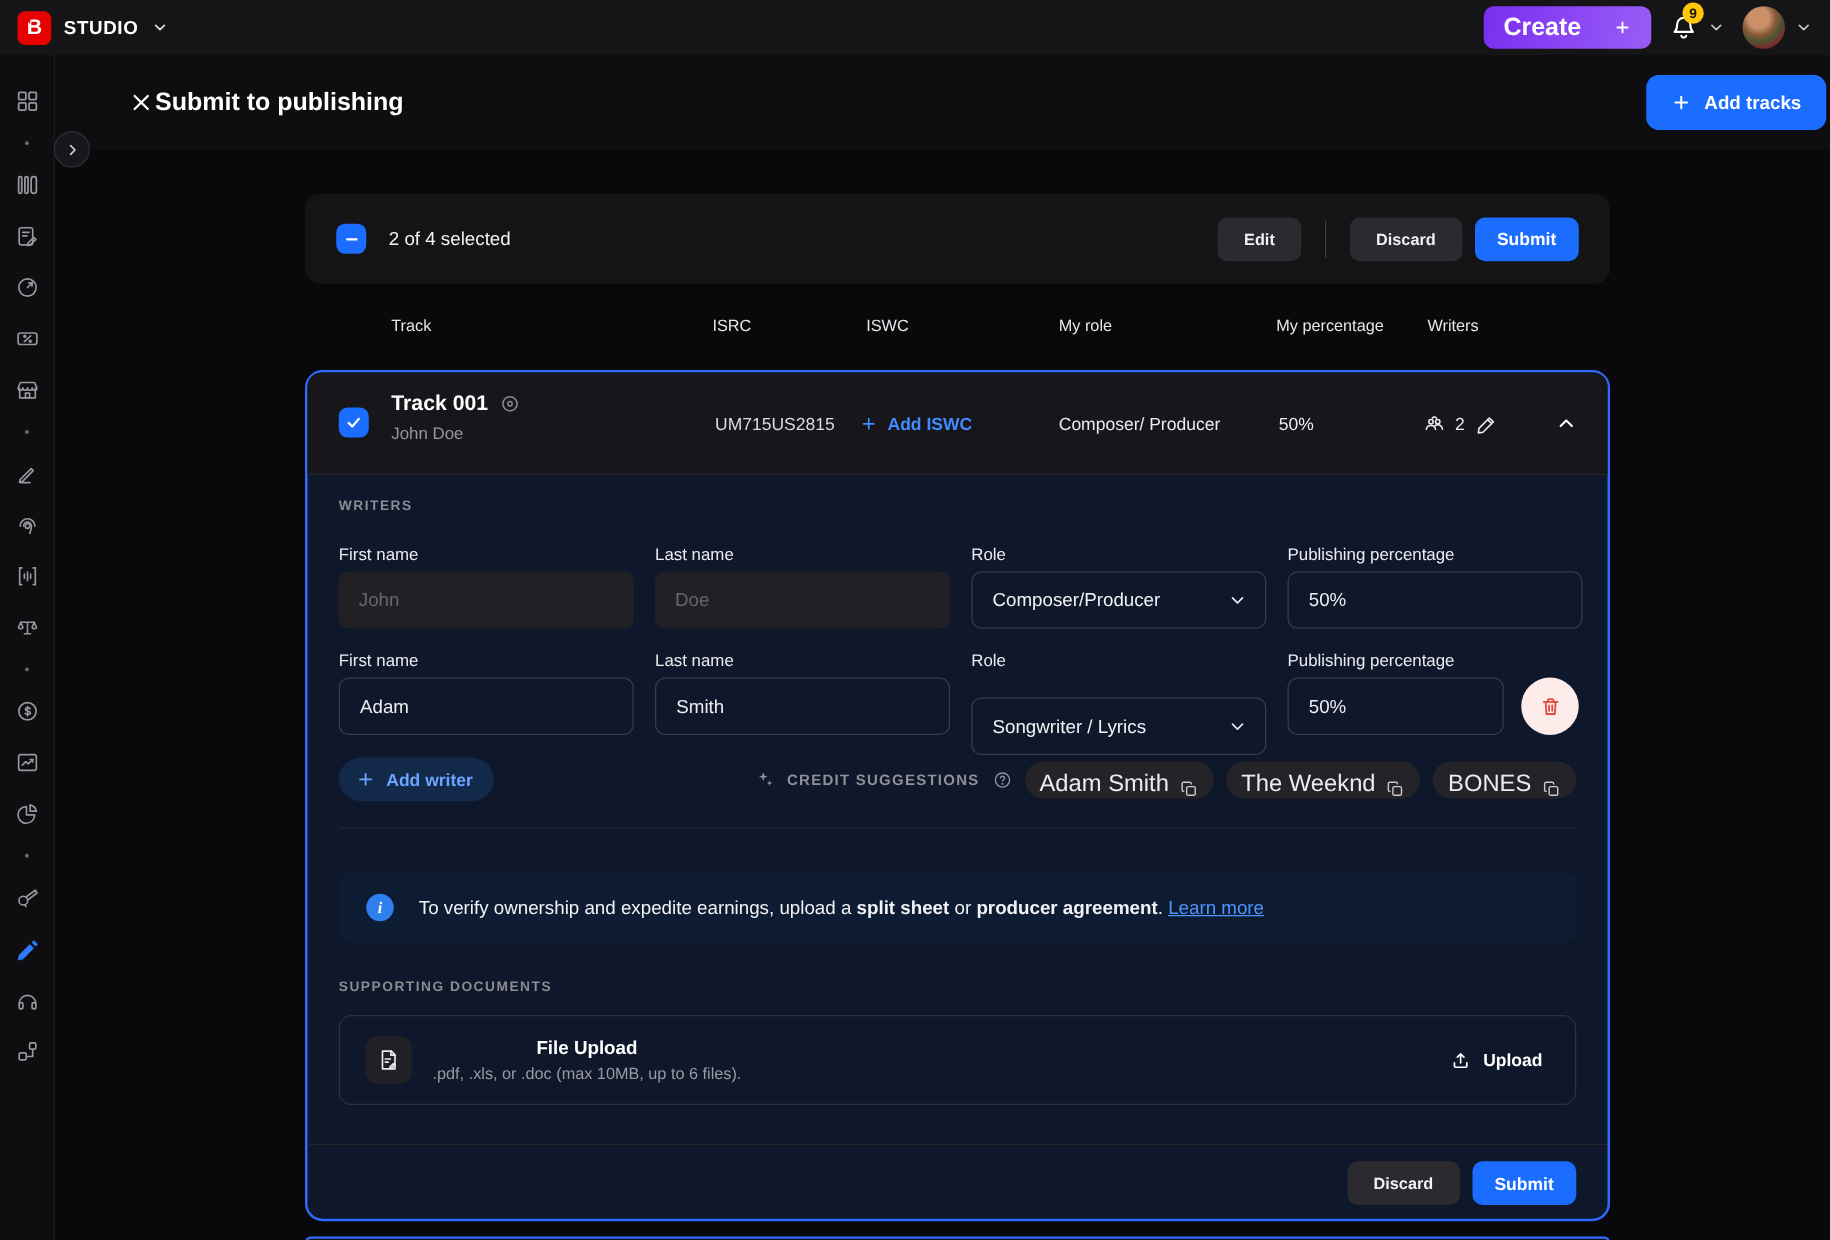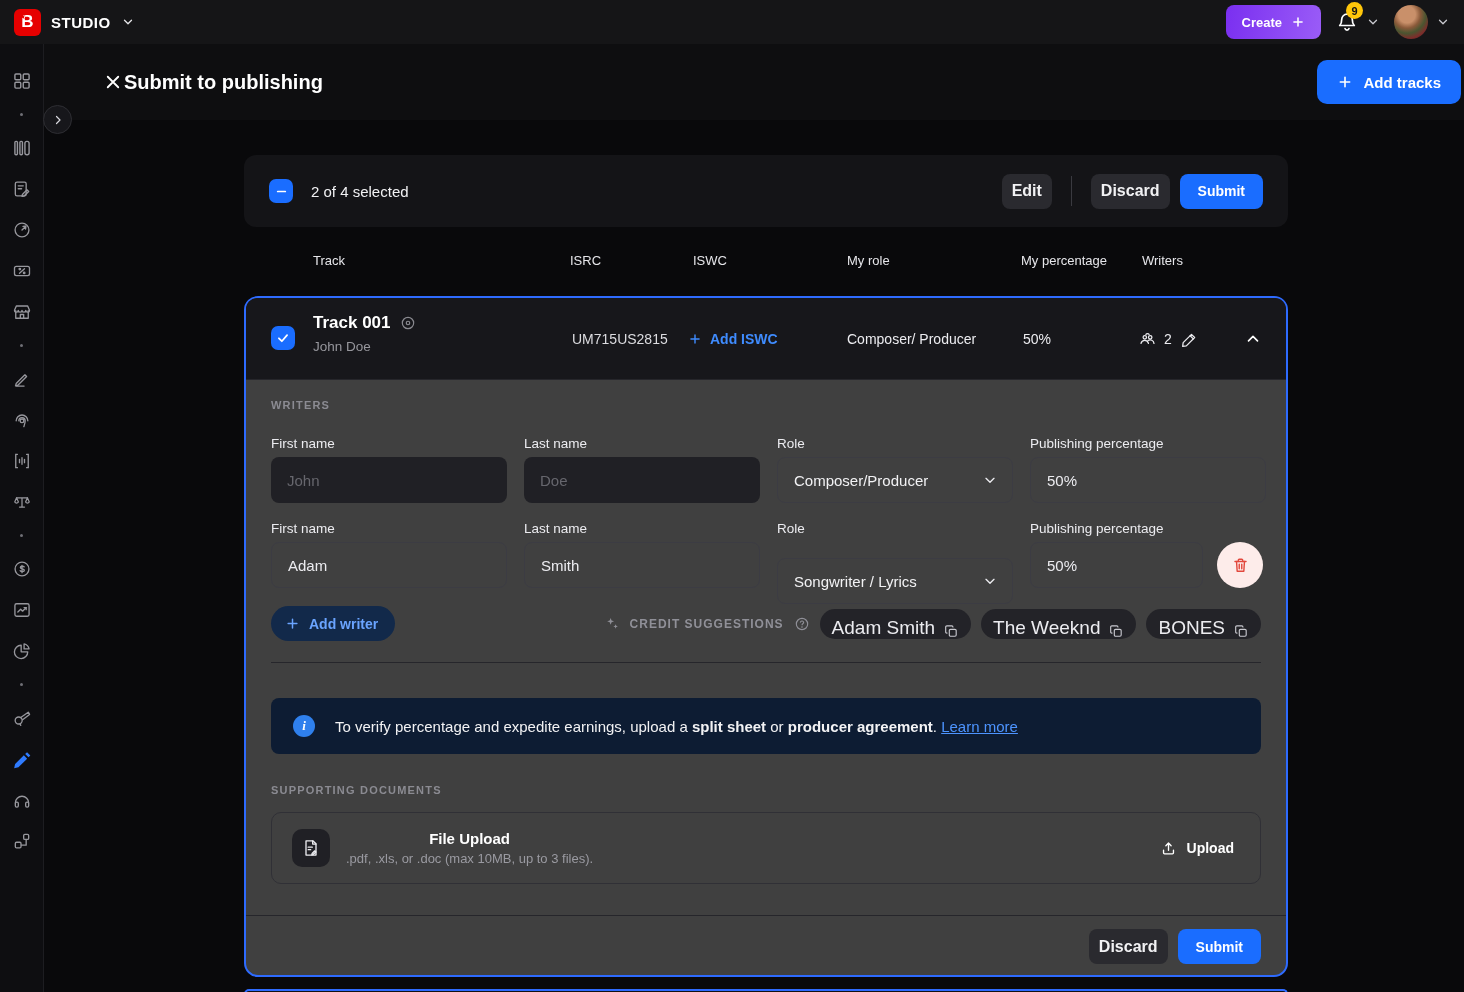--- a/index.html
+++ b/index.html
@@ -13,22 +13,22 @@
   svg { display:block; }
 
   
   .topbar { position:absolute; top:0; left:0; right:0; height:44px; background:#151517; display:flex; align-items:center; padding:0 14px; z-index:9; }
   .brand { display:flex; align-items:center; gap:10px; cursor:pointer; }
   .brand-logo { width:27px; height:27px; background:#e60000; border-radius:6px; position:relative; display:flex; align-items:center; justify-content:center; color:#fff; font-weight:700; font-size:17px; }
   .brand-logo .star { position:absolute; left:5px; top:4px; color:#e60000; font-size:8px; line-height:8px; }
   .brand-name { font-size:15px; font-weight:700; letter-spacing:.5px; color:#fff; }
   .topbar-right { margin-left:auto; display:flex; align-items:center; gap:14px; }
   .create-btn { height:34px; padding:0 16px; border:none; border-radius:8px; cursor:pointer;
-    background:linear-gradient(100deg,#7a2ff0,#9a5cf7); color:#fff; font-size:13px; font-weight:600;
-    display:flex; align-items:center; gap:9px; font-family:inherit; }
+    background:linear-gradient(100deg,#7a2ff0,#9a5cf7); color:#fff; font-size:20px; font-weight:600;
+    display:flex; align-items:center; gap:26px; font-family:inherit; }
   .bell-group { position:relative; display:flex; align-items:center; gap:7px; cursor:pointer; }
   .badge { position:absolute; top:-8px; left:11px; min-width:17px; height:17px; padding:0 4px; border-radius:9px;
     background:#ffc60a; color:#141414; font-size:11px; font-weight:700; display:flex; align-items:center; justify-content:center; }
   .avatar-group { display:flex; align-items:center; gap:8px; cursor:pointer; }
   .avatar { width:34px; height:34px; border-radius:50%;
     background: radial-gradient(circle at 38% 28%, #c9906a 0 26%, #8a5a3a 42%, #4a5530 58%, #7d2d2b 74%, #241f1b 100%); }
 
   
   .sidebar { position:absolute; top:44px; left:0; width:44px; bottom:0; background:#0e0e11; border-right:1px solid #1d1d21;
     display:flex; flex-direction:column; align-items:center; padding-top:16px; z-index:5; }
@@ -47,33 +47,33 @@
 
   
   .content { position:absolute; top:120px; left:44px; right:0; bottom:0; background:#09090b; }
   .col { position:absolute; left:200px; width:1044px; }
 
   
   .selection-bar { top:35px; height:72px; background:#141417; border-radius:12px; display:flex; align-items:center; padding:0 25px; }
   .cbx { width:24px; height:24px; border-radius:7px; background:#1a6dff; display:flex; align-items:center; justify-content:center; cursor:pointer; flex:none; }
   .sel-text { margin-left:18px; font-size:15px; color:#f2f2f4; }
   .sel-actions { margin-left:auto; display:flex; align-items:center; }
-  .btn-dark { height:35px; padding:0 10px; border:none; border-radius:8px; background:#2a2a2f; color:#f2f2f4;
-    font-size:16px; font-weight:600; font-family:inherit; cursor:pointer; }
+  .btn-dark { height:35px; padding:0 21px; border:none; border-radius:8px; background:#2a2a2f; color:#f2f2f4;
+    font-size:13px; font-weight:600; font-family:inherit; cursor:pointer; }
   .btn-blue { height:35px; padding:0 18px; border:none; border-radius:8px; background:#1a6dff; color:#fff;
     font-size:14px; font-weight:600; font-family:inherit; cursor:pointer; }
   .vdiv { width:1px; height:30px; background:#3a3a40; margin:0 19px; }
   .sel-actions .btn-dark + .btn-blue { margin-left:10px; }
 
   
   .table-header { top:133px; height:24px; }
   .th { position:absolute; top:0; font-size:13px; font-weight:500; color:#e6e6ea; white-space:nowrap; }
 
   
-  .track-card { top:176px; height:681px; background:#404040; border:2px solid #2e6bff; border-radius:14px; }
+  .track-card { top:176px; height:681px; background:#0f172a; border:2px solid #2e6bff; border-radius:14px; }
   .track-row { position:absolute; top:0; left:0; right:0; height:82px; background:#17171b; border-radius:11px 11px 0 0; border-bottom:1px solid #26262b; }
   .row-cbx { position:absolute; left:25px; top:28px; }
   .title-block { position:absolute; left:67px; top:15px; }
   .title-line { display:flex; align-items:center; gap:9px; }
   .track-title { font-size:17px; font-weight:700; color:#fff; }
   .track-artist { margin-top:6px; font-size:13.5px; color:#97979d; }
   .rowv { position:absolute; top:0; height:82px; display:flex; align-items:center; font-size:14px; color:#dcdce0; white-space:nowrap; }
   .add-iswc { color:#3f8cff; font-weight:600; gap:8px; cursor:pointer; }
   .icon-btn { background:none; border:none; padding:0; cursor:pointer; }
 
@@ -471,36 +471,36 @@
               <rect x="8.5" y="8.5" width="11" height="11" rx="2"></rect>
               <path d="M5.5 14.5h-1a1.8 1.8 0 0 1-1.8-1.8v-8A1.8 1.8 0 0 1 4.5 2.9h8a1.8 1.8 0 0 1 1.8 1.8v1"></path>
             </svg>
         </button>
       </div>
 
       <div class="hdiv-inset" style="top:364px"></div>
 
       <div class="banner">
         <span class="info-icon">i</span>
-        <span class="banner-text"><span>To verify percentage and expedite earnings, upload a </span><b>split sheet</b><span> or </span><b>producer agreement</b><span>. </span><a class="learn-more">Learn more</a></span>
+        <span class="banner-text"><span>To verify ownership and expedite earnings, upload a </span><b>split sheet</b><span> or </span><b>producer agreement</b><span>. </span><a class="learn-more">Learn more</a></span>
       </div>
 
       <span class="section-label" style="top:486px">SUPPORTING DOCUMENTS</span>
       <div class="upload-card">
         <div class="doc-box">
           <svg width="20" height="20" viewBox="0 0 24 24" fill="none" stroke="#ececf0" stroke-width="1.6" stroke-linecap="round" stroke-linejoin="round">
               <path d="M6 3.5h8.5L18 7v13.5H6z"></path>
               <path d="M14 3.5V7.3h4"></path>
               <path d="M8.6 11h5M8.6 14h3"></path>
               <path d="M13.3 18.6l3.2-3.2 1.3 1.3-3.2 3.2-1.6.3z"></path>
             </svg>
         </div>
         <div>
           <div class="upload-title">File Upload</div>
-          <div class="upload-sub">.pdf, .xls, or .doc (max 10MB, up to 3 files).</div>
+          <div class="upload-sub">.pdf, .xls, or .doc (max 10MB, up to 6 files).</div>
         </div>
         <button class="upload-btn">
           <svg width="17" height="17" viewBox="0 0 24 24" fill="none" stroke="#fff" stroke-width="1.9" stroke-linecap="round" stroke-linejoin="round">
               <path d="M12 14.5V4.5M8.3 8L12 4.3 15.7 8"></path>
               <path d="M5 14.5v3.6a1.4 1.4 0 0 0 1.4 1.4h11.2a1.4 1.4 0 0 0 1.4-1.4v-3.6"></path>
             </svg>
           <span>Upload</span>
         </button>
       </div>
 

